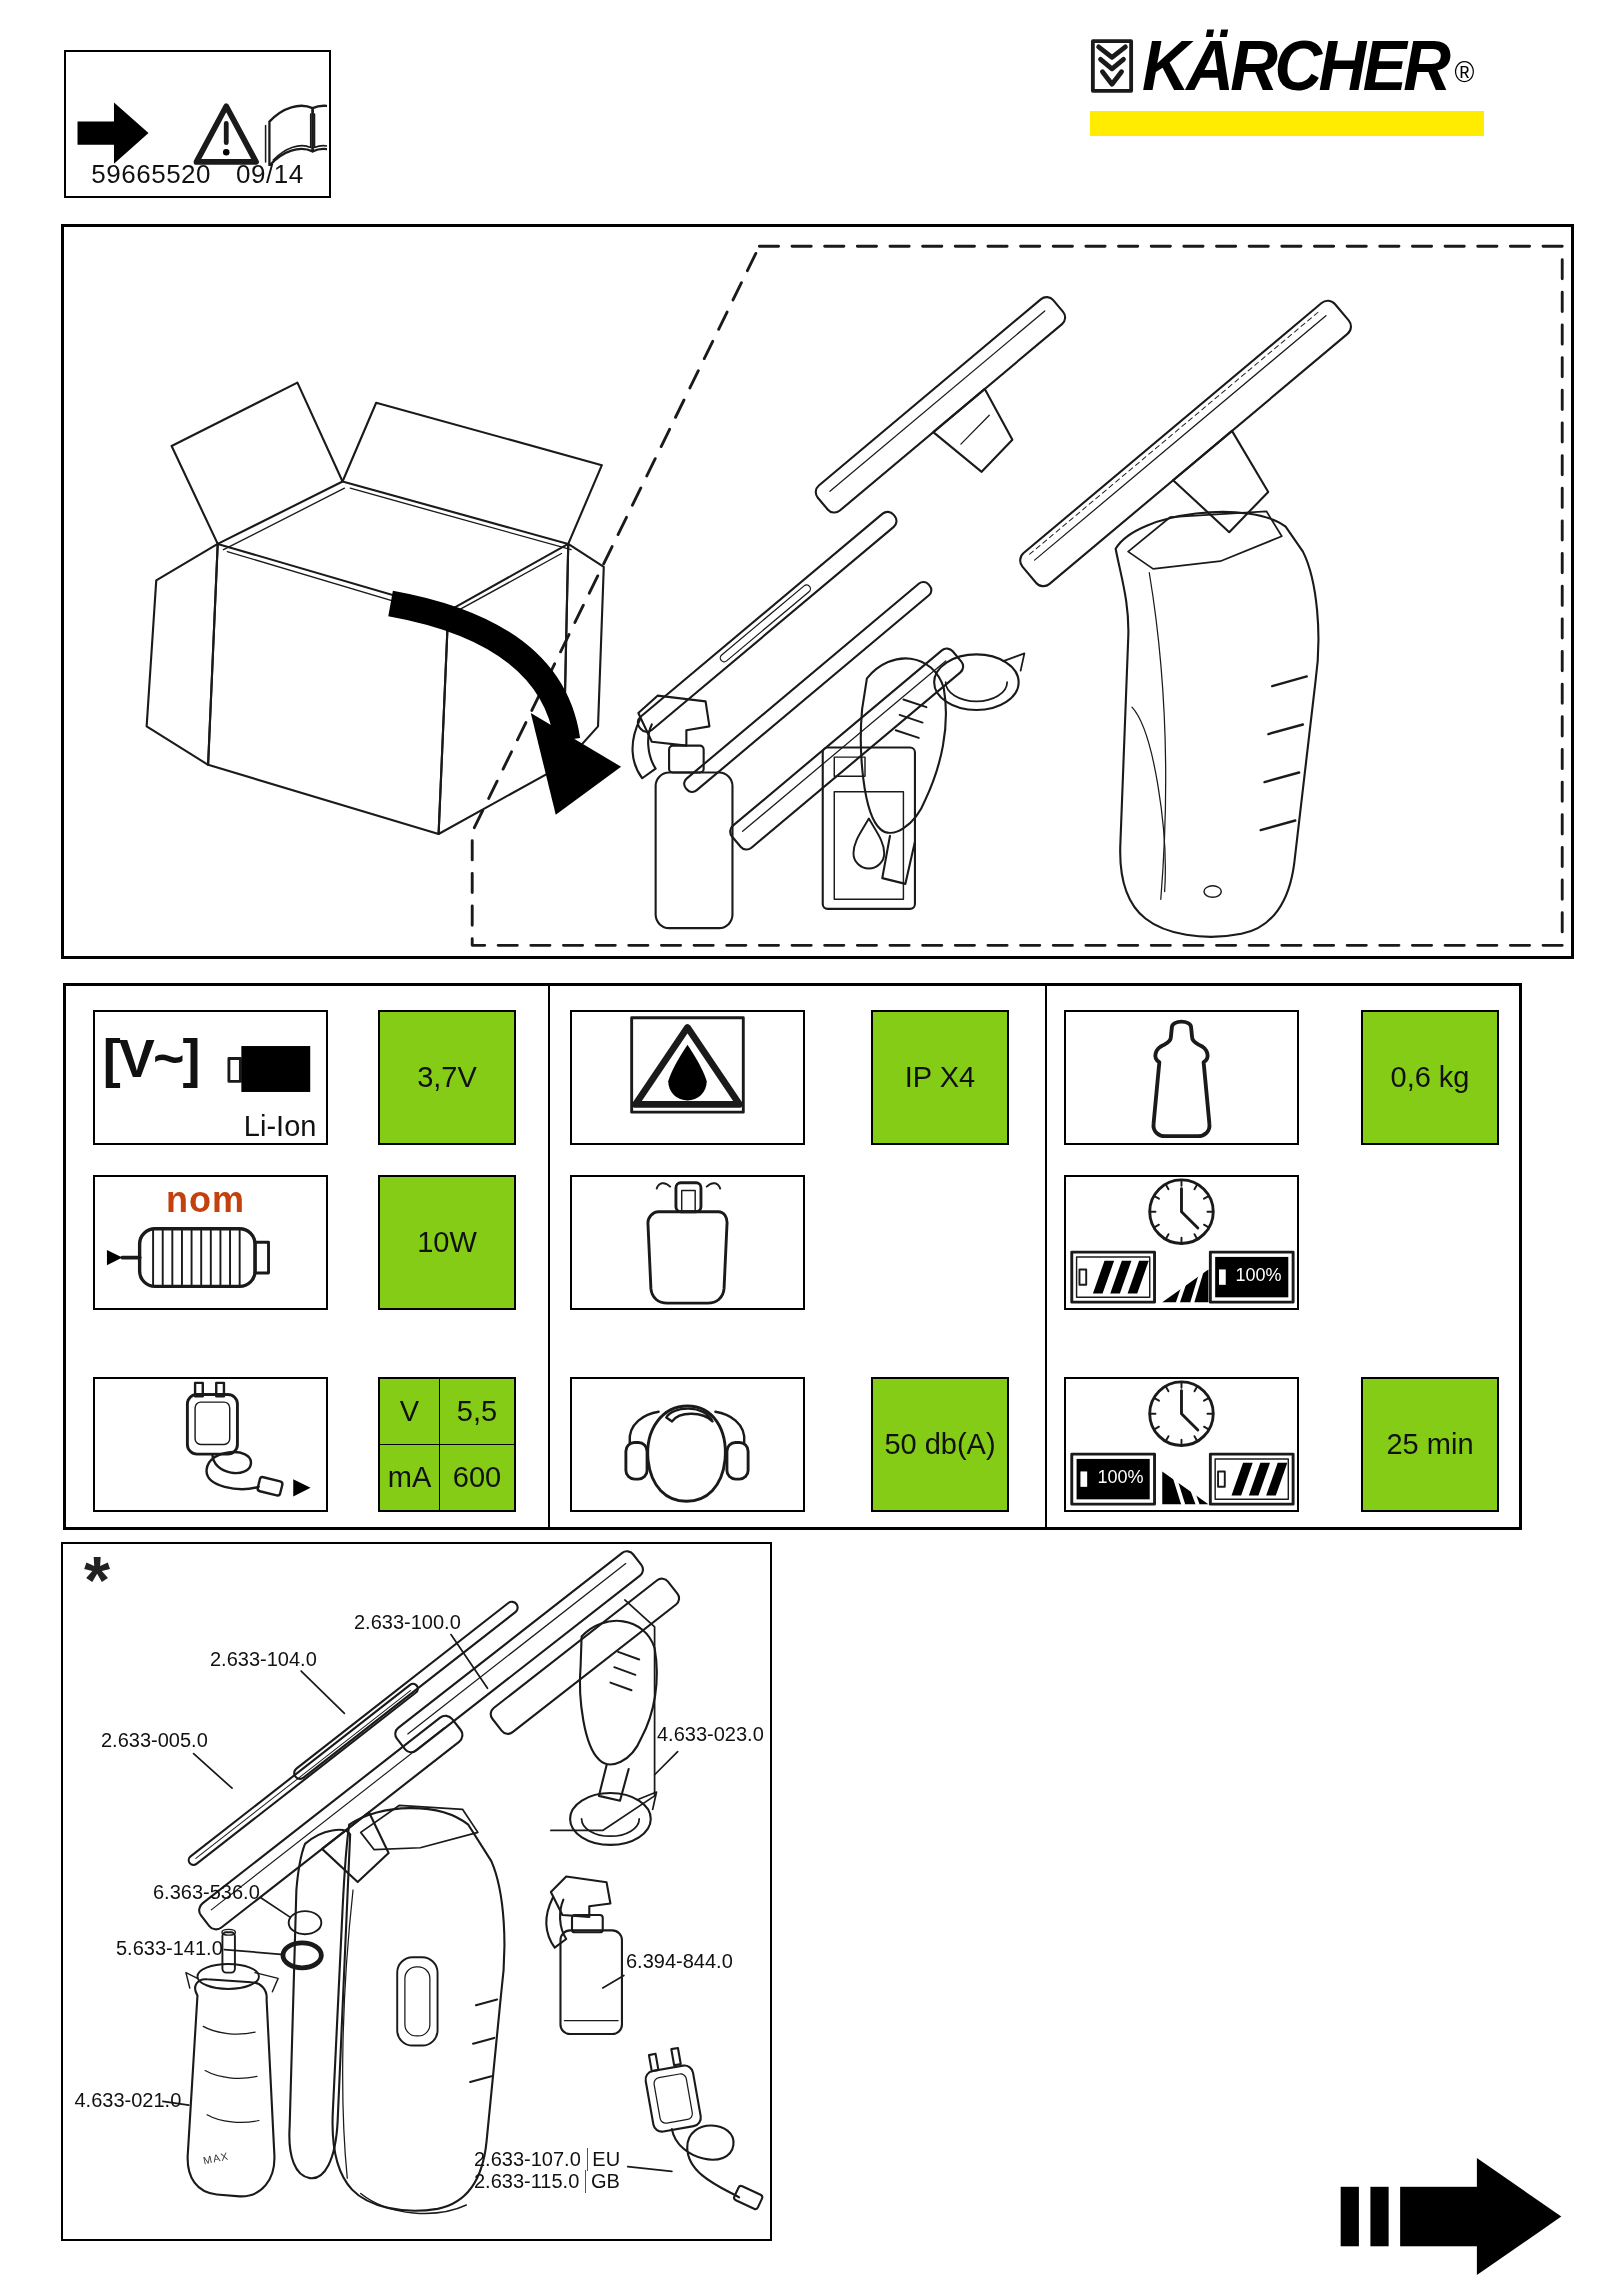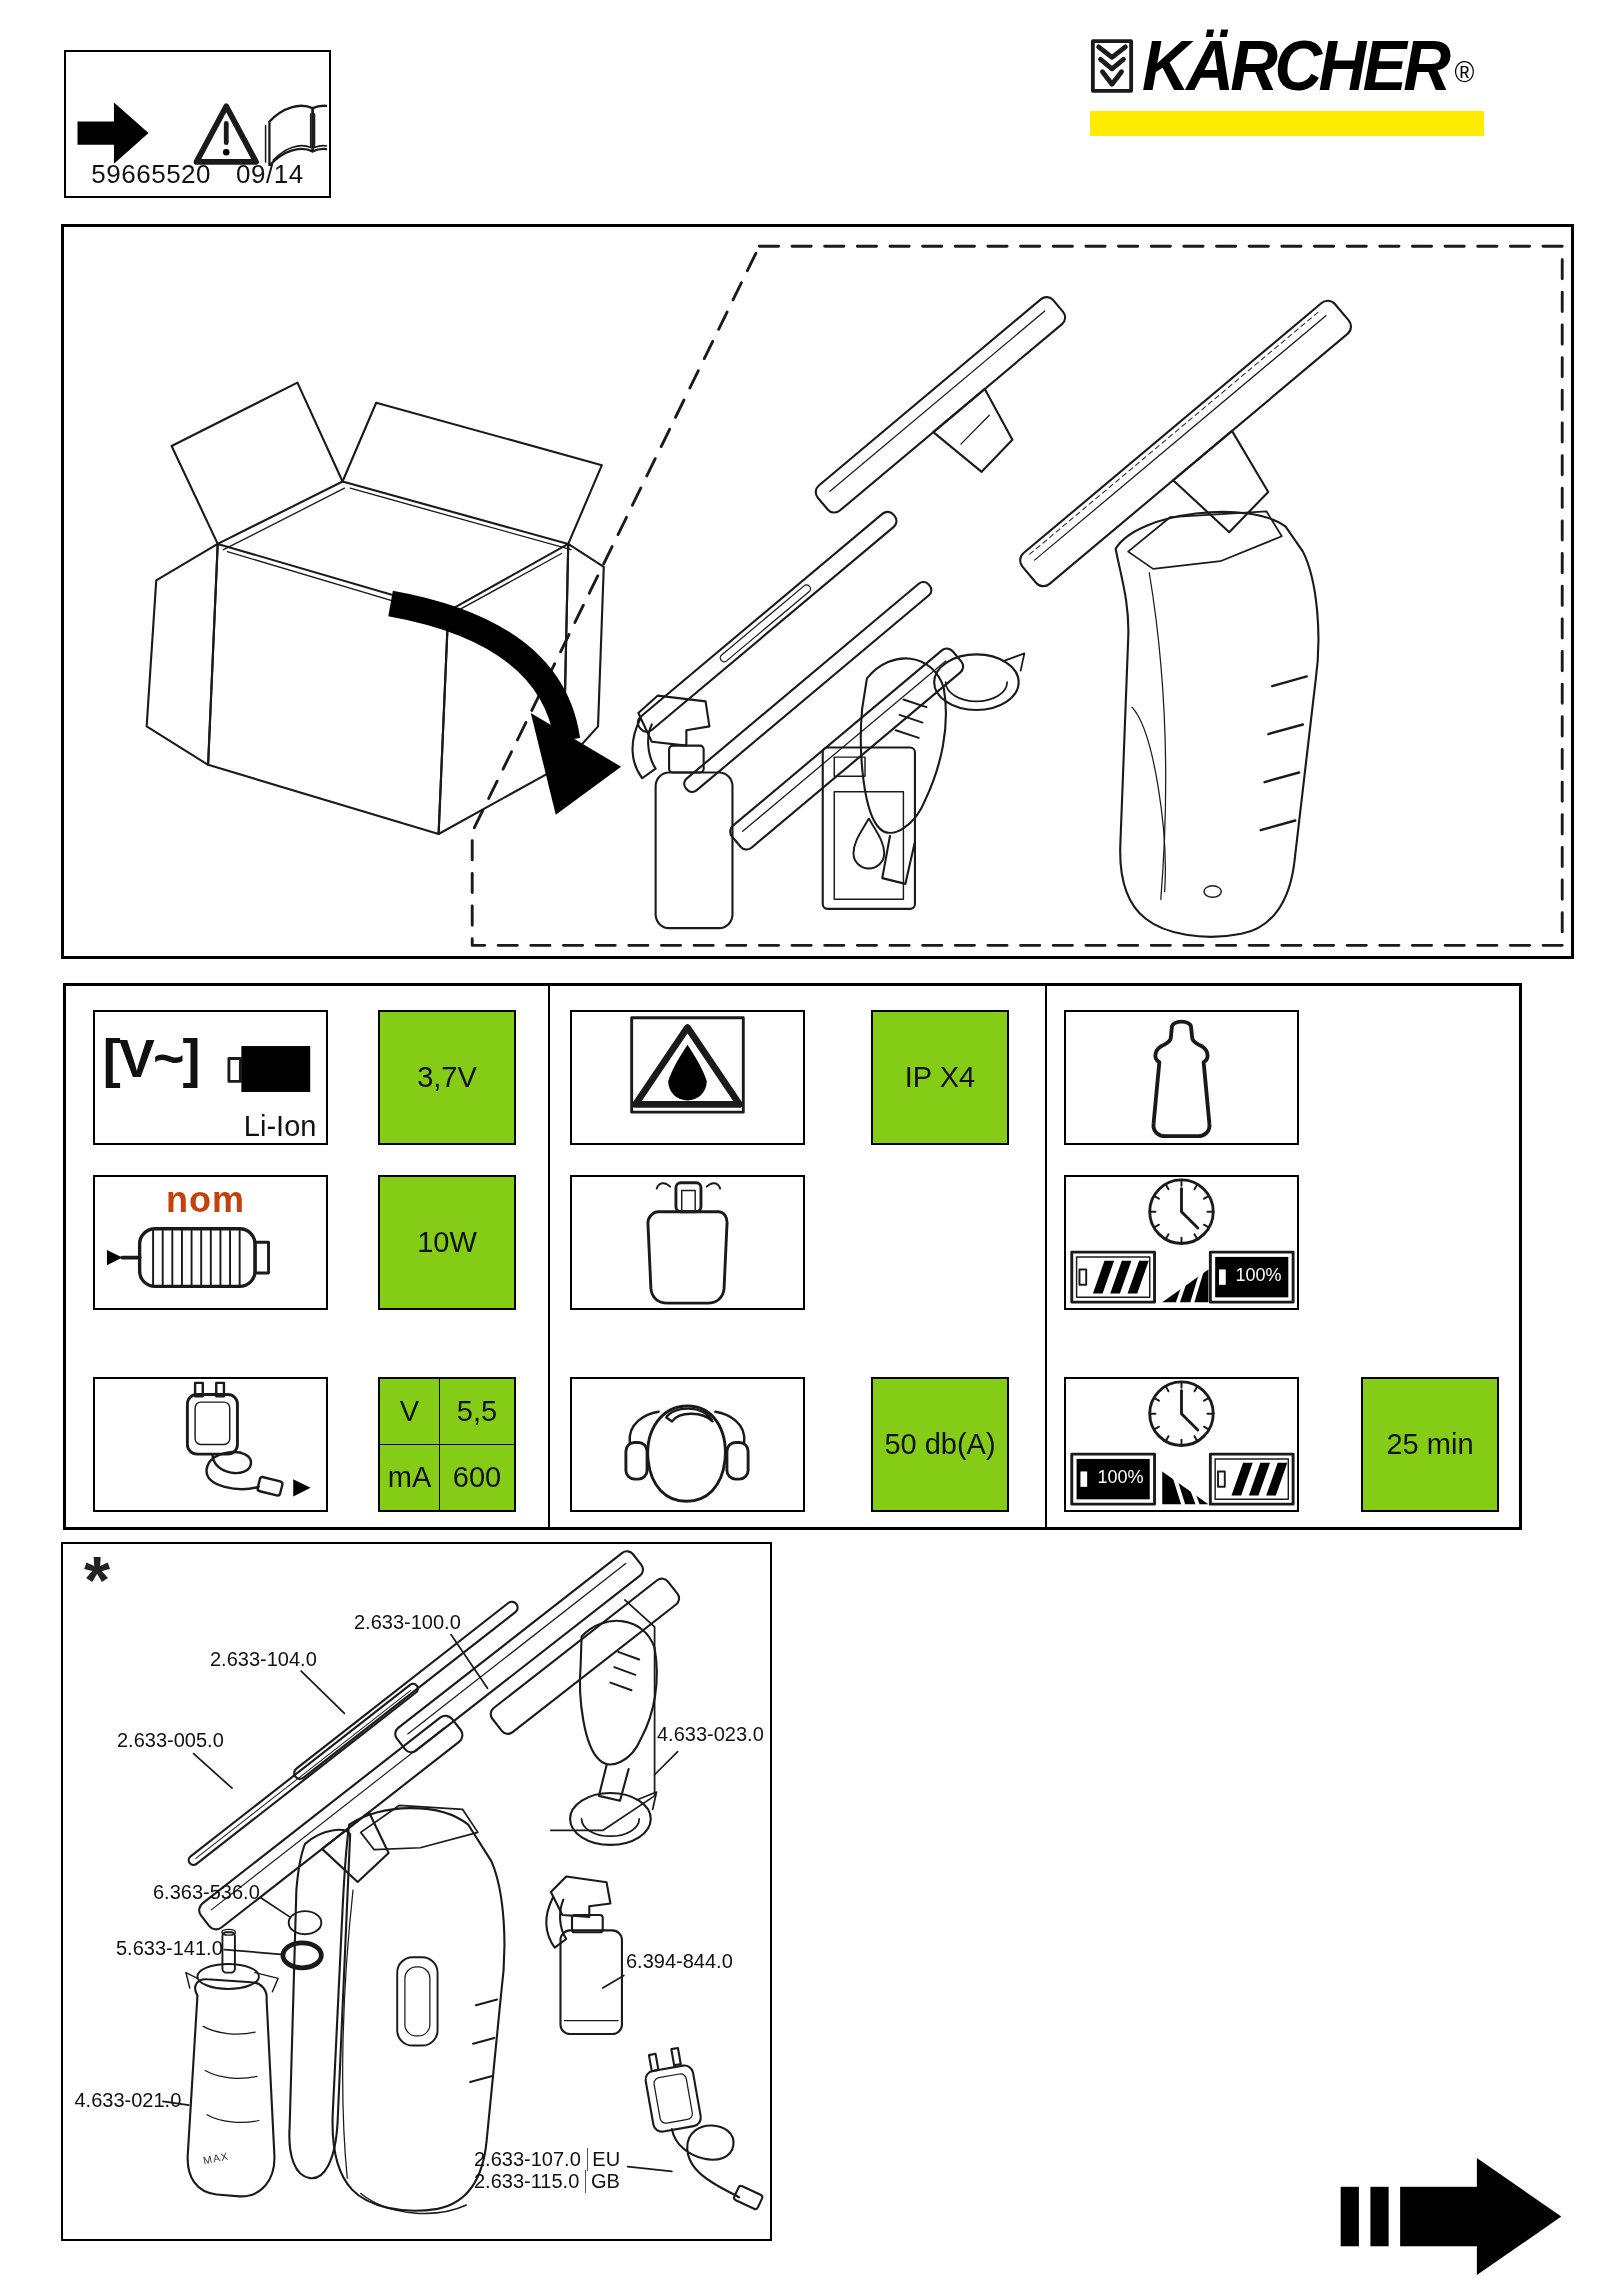--- a/index.html
+++ b/index.html
@@ -233,20 +233,21 @@
         <path class="fillb" d="M120,34 Q136,58 140,72 A20,20 0 1 1 100,72 Q104,58 120,34 Z"></path>
       </svg>
     </div>
     <div class="value-cell" style="left:805px; top:24px;">IP X4</div>
 
     <div class="icon-cell" style="left:998px; top:24px;">
       <svg width="230" height="130" viewBox="0 0 239 135">
         <path class="ln" style="stroke-width:4" d="M110,16 C110,8 130,8 130,16 L131,26 C131,30 134,32 138,34 C148,38 150,48 143,52 L149,116 C150,124 144,129 137,129 L103,129 C96,129 90,124 91,116 L97,52 C90,48 92,38 102,34 C106,32 109,30 109,26 Z"></path>
       </svg>
     </div>
+    <div class="value-cell" style="left:1295px; top:24px;">0,6 kg</div>
 
     <div class="icon-cell" style="left:27px; top:189px;">
       <div class="nom">nom</div>
       <svg class="abs" style="left:9.6px; top:42px" width="202" height="81" viewBox="0 0 210 84">
         <polygon class="fillb" points="2,32 18,40 2,48"></polygon>
         <line class="ln" style="stroke-width:4" x1="18" y1="40" x2="36" y2="40"></line>
         <rect class="ln" style="stroke-width:3.5" x="36" y="10" width="120" height="60" rx="16"></rect>
         <path class="ln" style="stroke-width:2" d="M50,12 L50,68 M60,12 L60,68 M70,12 L70,68 M80,12 L80,68 M90,12 L90,68 M100,12 L100,68 M110,12 L110,68 M120,12 L120,68 M130,12 L130,68 M140,12 L140,68"></path>
         <rect class="ln" style="stroke-width:3" x="156" y="24" width="14" height="32"></rect>
       </svg>
@@ -449,21 +450,21 @@
         <rect transform="rotate(25 713 680)" x="700" y="672" width="27" height="16" rx="3"></rect>
       </g>
     </svg>
 
     <div class="part-label" style="left:291px; top:67px;">
       <span>2.633-100.0</span>
       </div>
     <div class="part-label" style="left:147px; top:104px;">
       <span>2.633-104.0</span>
       </div>
-    <div class="part-label" style="left:54px; top:185px;">
+    <div class="part-label" style="left:38px; top:185px;">
       <span>2.633-005.0</span>
       </div>
     <div class="part-label" style="left:594px; top:179px;">
       <span>4.633-023.0</span>
       </div>
     <div class="part-label" style="left:90px; top:337px;">
       <span>6.363-536.0</span>
       </div>
     <div class="part-label" style="left:53px; top:393px;">
       <span>5.633-141.0</span>

